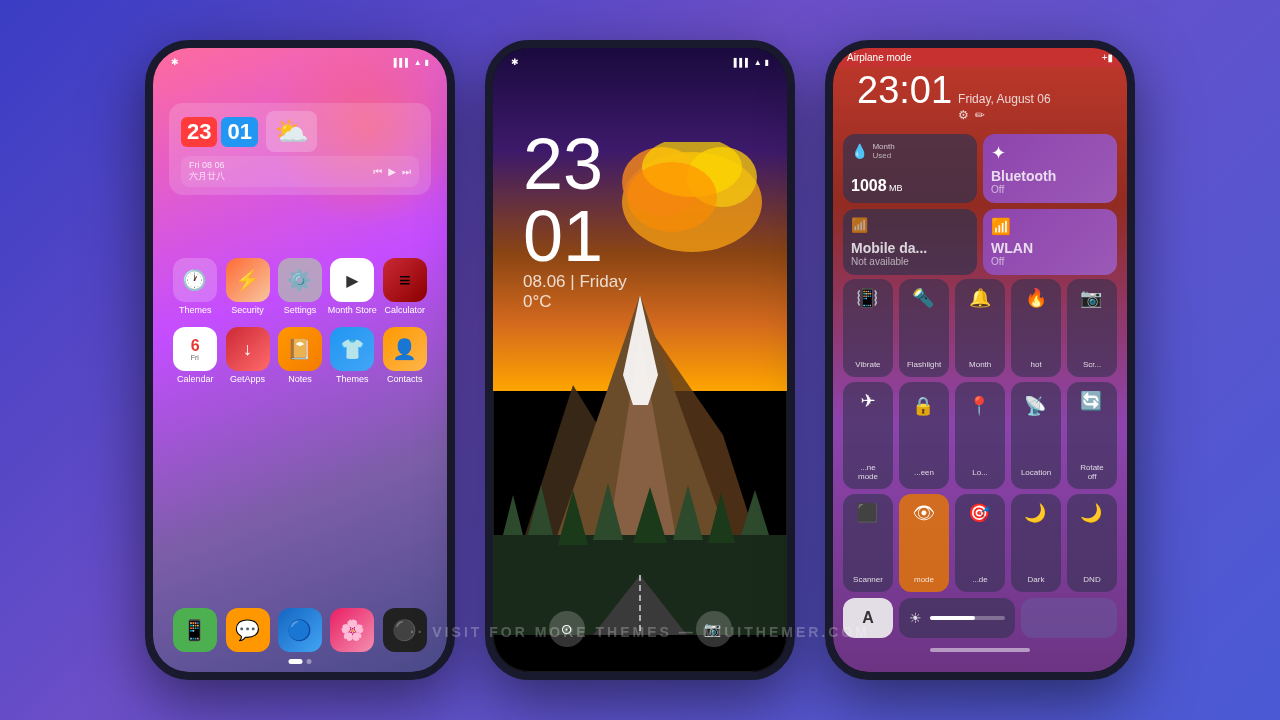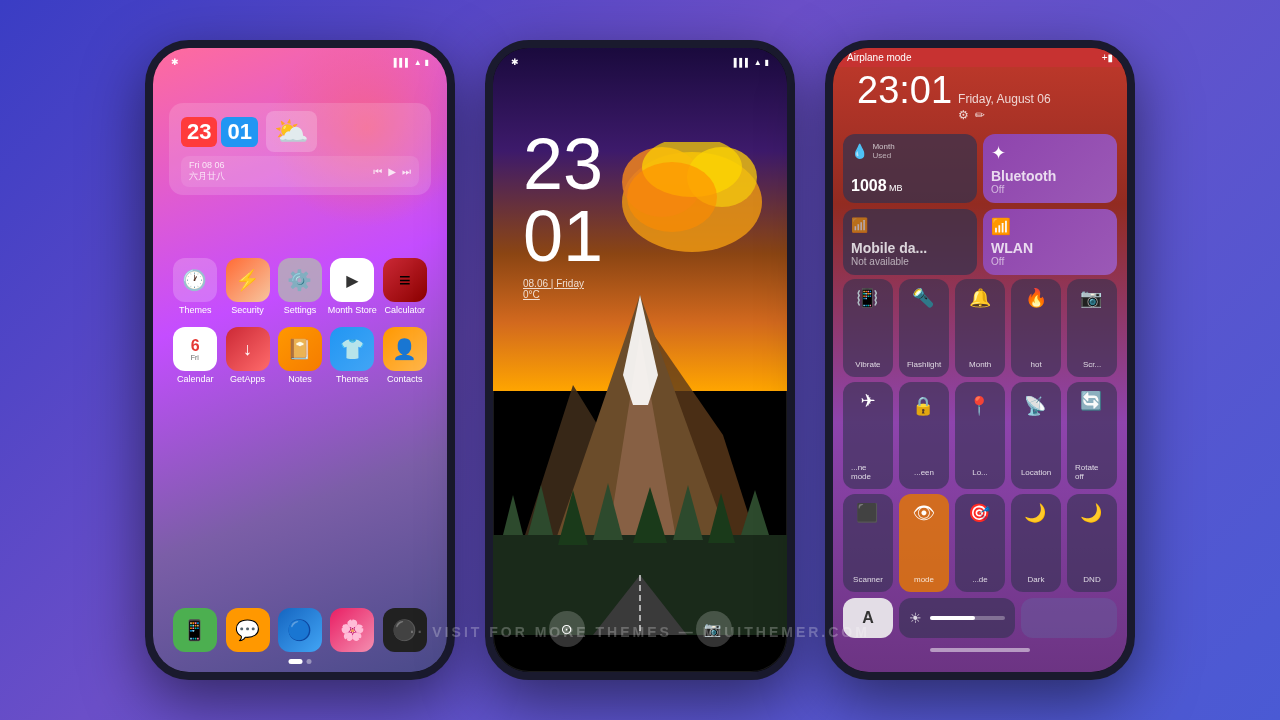--- a/index.html
+++ b/index.html
@@ -232,24 +232,22 @@
       line-height: 1;
     }
 
     .lock-min {
       font-size: 72px;
       font-weight: 200;
       line-height: 1;
     }
 
     .lock-date {
-      font-size: 10px;
+      font-size: 17px;
       color: rgba(255,255,255,0.8);
-      margin-top: 6px;
-      text-decoration: underline;
     }
 
     .lock-buttons {
       position: absolute;
       bottom: 25px;
       left: 0;
       right: 0;
       display: flex;
       justify-content: space-around;
       z-index: 5;
@@ -368,20 +366,21 @@
     }
 
     .cc-small-tile-icon {
       font-size: 18px;
       color: white;
     }
 
     .cc-small-tile-label {
       font-size: 8px;
       color: rgba(255,255,255,0.8);
+      text-align: center;
       margin-top: 47px;
     }
 
     .cc-bottom-row {
       padding: 6px 10px;
       display: flex;
       gap: 6px;
     }
 
     .cc-brightness {

